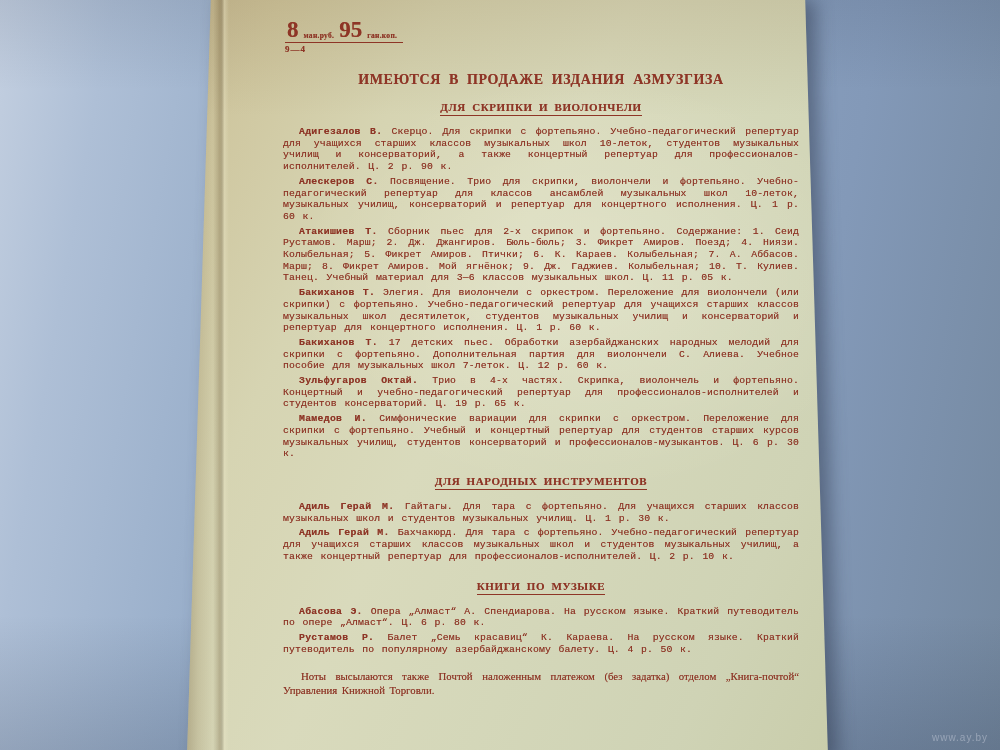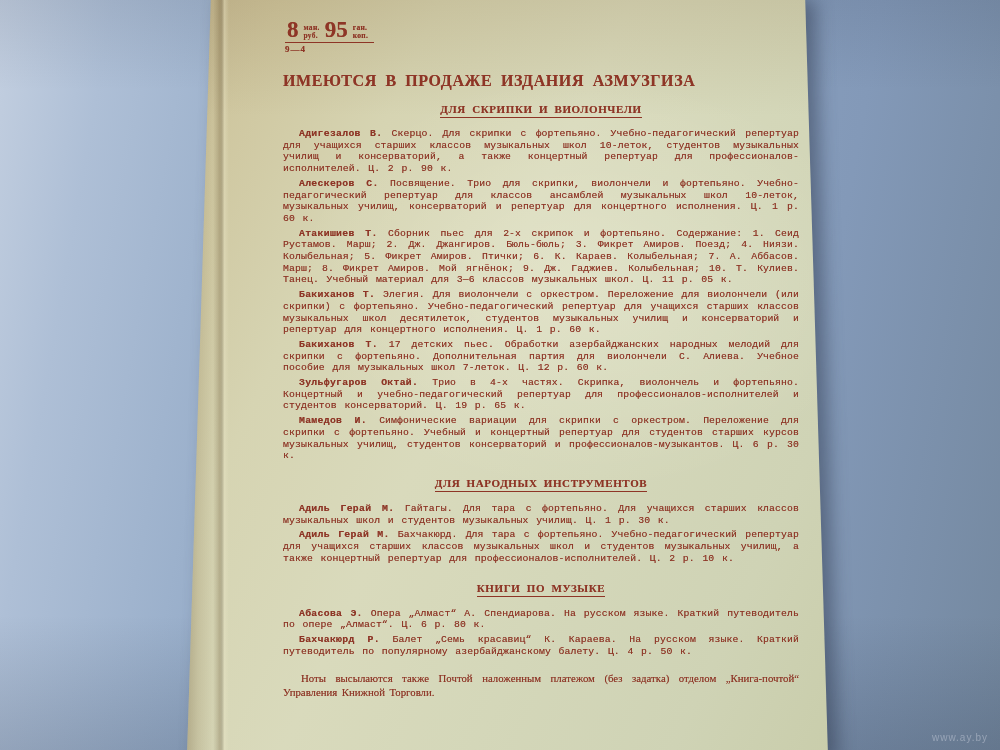--- a/index.html
+++ b/index.html
@@ -32,24 +32,24 @@
   }
   .content{
     position:relative;height:100%;box-sizing:border-box;
     padding:26px 32px 0 100px;
     text-shadow:0 0 .5px rgba(142,53,38,.65);
   }
   
   .price{display:inline-block;margin-left:2px;}
   .price-row{display:flex;align-items:flex-end;gap:5px;border-bottom:1.5px solid #8e3526;padding:0 6px 2px 2px;}
   .price-num{font-size:23px;line-height:20px;font-weight:bold;}
-  .price-units{display:flex;flex-direction:column;font-size:7.5px;line-height:7.5px;font-weight:bold;padding-bottom:1px;letter-spacing:.3px;}
+  .price-units{display:flex;flex-direction:row;font-size:7.5px;line-height:7.5px;font-weight:bold;padding-bottom:1px;letter-spacing:.3px;}
   .price-code{text-align:left;font-size:9px;font-weight:bold;letter-spacing:1px;margin-top:1px;}
   
-  .main-title{margin-top:16px;font-weight:bold;font-size:16px;letter-spacing:.6px;word-spacing:4px;}
+  .main-title{margin-top:16px;text-align:center;font-weight:bold;font-size:14px;letter-spacing:.6px;word-spacing:4px;}
   .section-head{text-align:center;font-weight:bold;font-size:11px;letter-spacing:.6px;word-spacing:3px;}
   .section-head .u{border-bottom:1.2px solid #8e3526;padding-bottom:2px;}
   .sh-1{margin-top:13px;}
   .sh-2{margin-top:15px;}
   .sh-3{margin-top:17px;}
   
   .entries{margin-top:13px;font-family:Liberation Mono, monospace;}
   .entries-tight{margin-top:14px;}
   .entry{
     margin:0 0 3px 0;font-size:9.8px;line-height:11.7px;
@@ -129,21 +129,21 @@
             <p class="entry"><b>Адиль Герай М.</b> <span>Бахчакюрд. Для тара с фортепьяно. Учебно-педагогический репертуар для учащихся старших классов музыкальных школ и студентов музыкальных училищ, а также концертный репертуар для профессионалов-исполнителей. Ц. 2 р. 10 к.</span></p>
           </div>
 
         <div class="section-head sh-3">
           <span class="u">КНИГИ ПО МУЗЫКЕ</span>
         </div>
         <div class="entries entries-tight">
 
             <p class="entry"><b>Абасова Э.</b> <span>Опера „Алмаст“ А. Спендиарова. На русском языке. Краткий путеводитель по опере „Алмаст“. Ц. 6 р. 80 к.</span></p>
 
-            <p class="entry"><b>Бахчакюрд Р.</b> <span>Балет „Семь красавиц“ К. Караева. На русском языке. Краткий путеводитель по популярному азербайджанскому балету. Ц. 4 р. 50 к.</span></p>
+            <p class="entry"><b>Рустамов Р.</b> <span>Балет „Семь красавиц“ К. Караева. На русском языке. Краткий путеводитель по популярному азербайджанскому балету. Ц. 4 р. 50 к.</span></p>
           </div>
 
         <div class="closing">
 
 
             <p>Ноты высылаются также Почтой наложенным платежом (без задатка) отделом „Книга-почтой“ Управления Книжной Торговли.</p>
 
           </div>
 
       </div>

